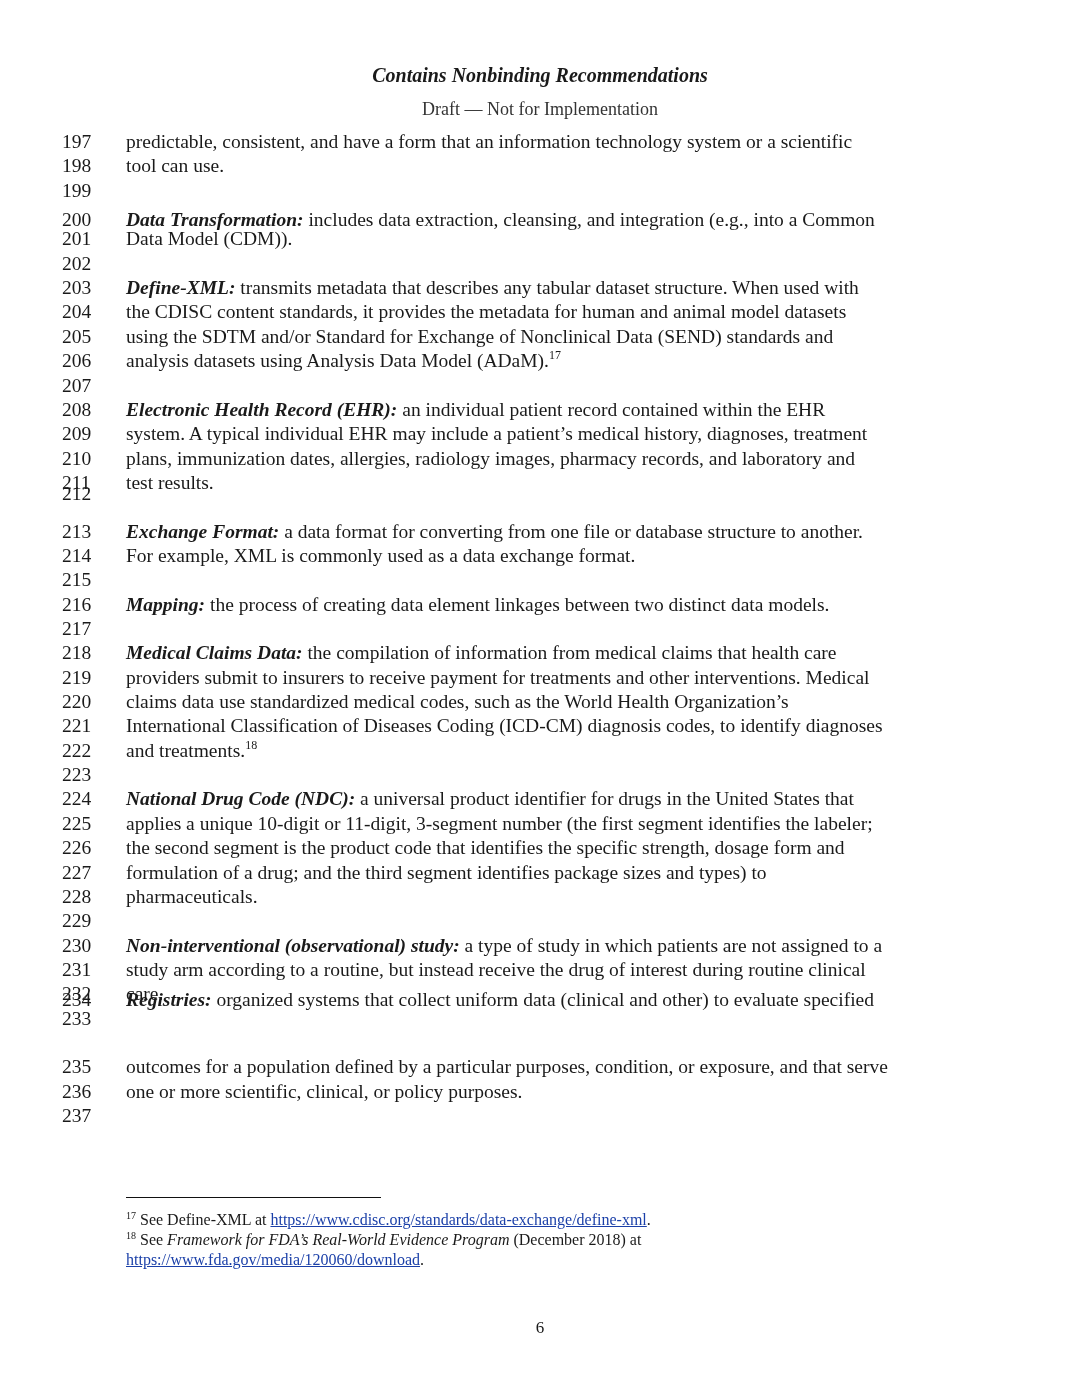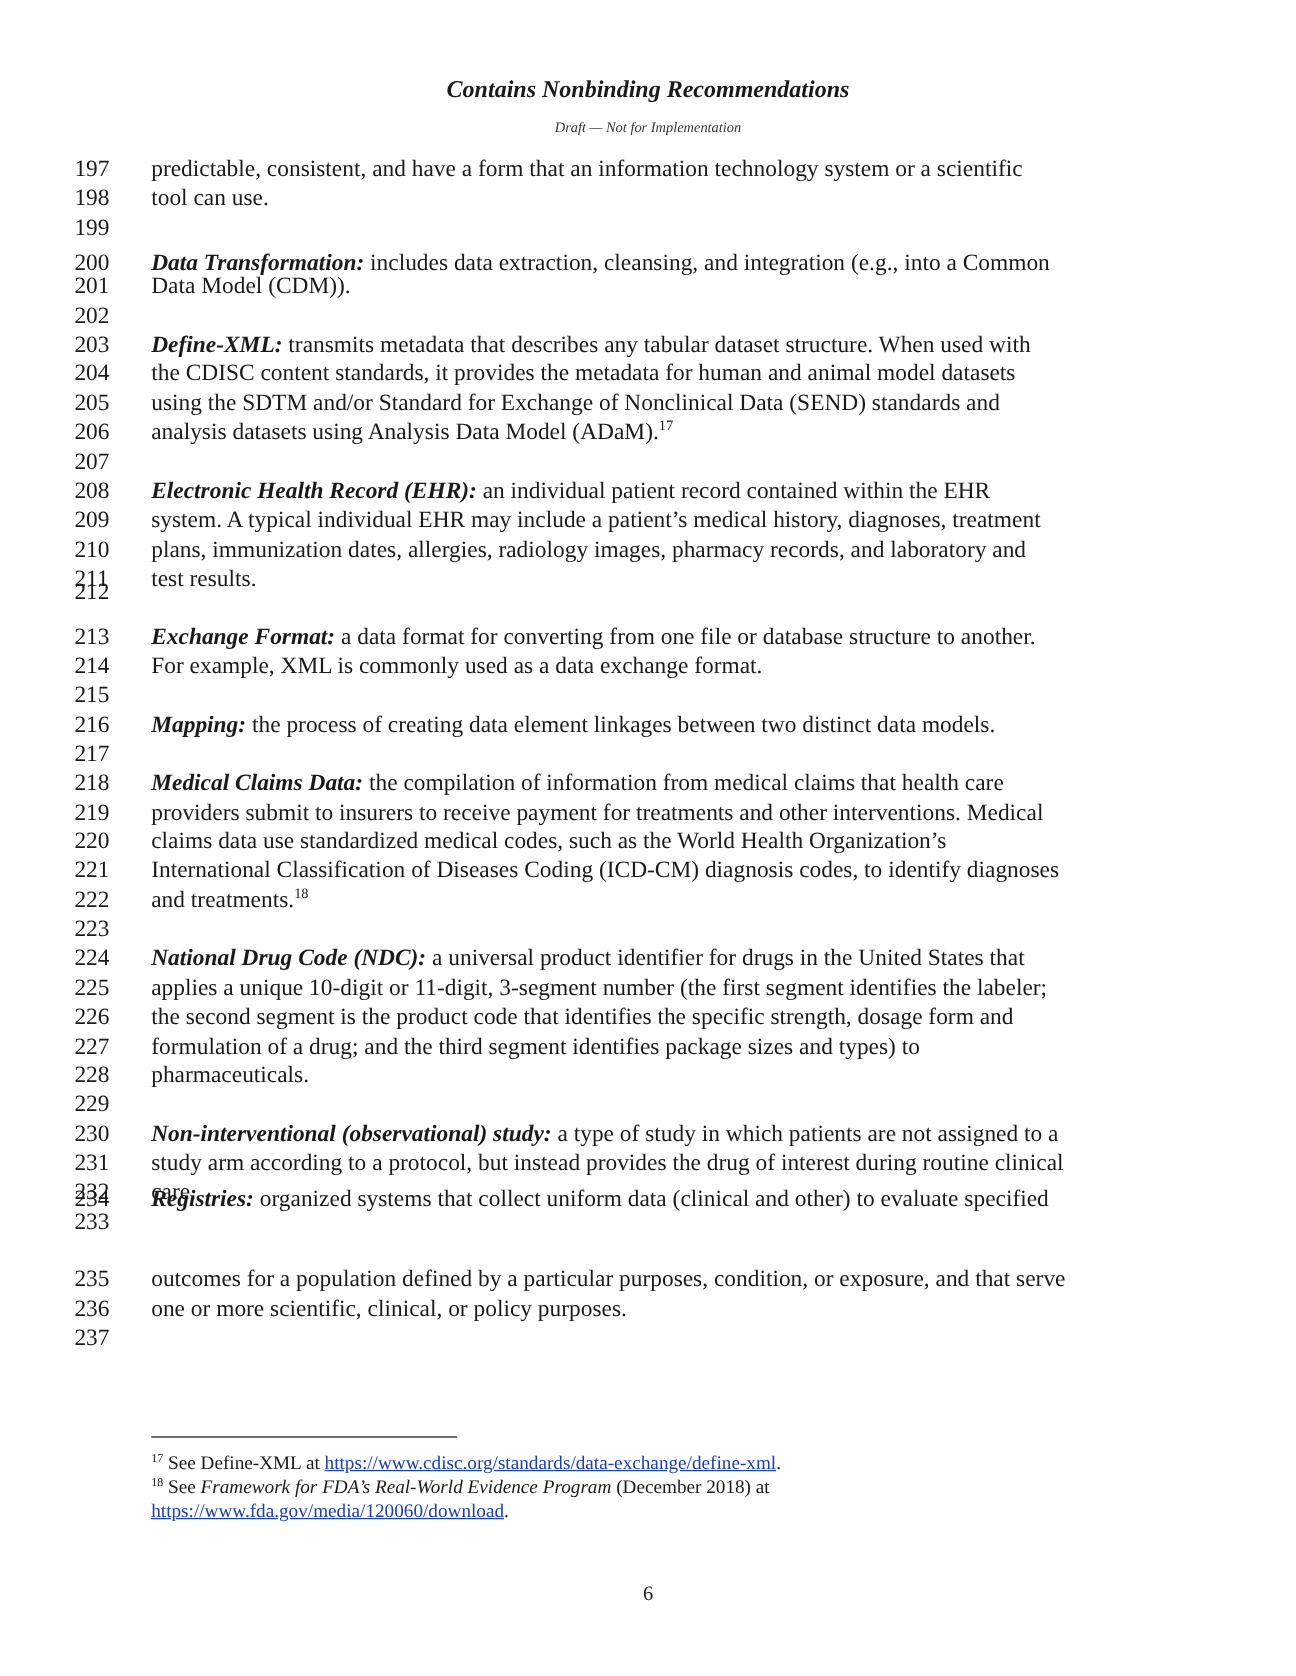--- a/index.html
+++ b/index.html
@@ -1,21 +1,21 @@
 <!DOCTYPE html>
 <html><head>
 <meta charset="utf-8">
 <style>
   html, body { margin: 0; padding: 0; background: #ffffff; }
   body { width: 1080px; height: 1397px; position: relative; overflow: hidden;
          font-family: "Liberation Serif", "DejaVu Serif", serif; color: #1a1a1a; }
   .hdr-title { position: absolute; top: 64px; left: 0; width: 1080px; text-align: center;
                font-weight: bold; font-style: italic; font-size: 20px; }
   .hdr-sub { position: absolute; top: 99px; left: 0; width: 1080px; text-align: center;
-             font-style: italic; font-size: 12px; color: #333; }
+             font-size: 18px; color: #333; }
   .lines { position: absolute; top: 130px; left: 0; width: 1080px; }
   .line { position: absolute; left: 0; height: 24.35px; width: 1080px; font-size: 19.5px; line-height: 24px; white-space: nowrap; }
   .ln { position: absolute; left: 62px; width: 40px; text-align: left; }
   .tx { position: absolute; left: 126px; }
   .term { font-weight: bold; font-style: italic; }
   sup { font-size: 12px; vertical-align: 8px; line-height: 0; }
   .fn-rule { position: absolute; top: 1197px; left: 126px; width: 255px; height: 1px; background: #111; }
   .fn { position: absolute; left: 126px; font-size: 16px; line-height: 20px; white-space: nowrap; }
   .fn sup { font-size: 10px; vertical-align: 6px; }
   .fn a { color: #1a3fa8; text-decoration: underline; }
@@ -159,21 +159,21 @@
     <div class="line" style="top: 779.2px;">
       <span class="ln">229</span>
       <span class="tx"><span></span></span>
     </div>
     <div class="line" style="top: 803.55px;">
       <span class="ln">230</span>
       <span class="tx"><span class="term">Non-interventional (observational) study:</span><span> a type of study in which patients are not assigned to a</span></span>
     </div>
     <div class="line" style="top: 827.9px;">
       <span class="ln">231</span>
-      <span class="tx"><span>study arm according to a protocol, but instead provides the drug of interest during routine clinical</span></span>
+      <span class="tx"><span>study arm according to a routine, but instead receive the drug of interest during routine clinical</span></span>
     </div>
     <div class="line" style="top: 852.25px;">
       <span class="ln">232</span>
       <span class="tx"><span>care.</span></span>
     </div>
     <div class="line" style="top: 876.6px;">
       <span class="ln">233</span>
       <span class="tx"><span></span></span>
     </div>
     <div class="line" style="top: 858px;">

